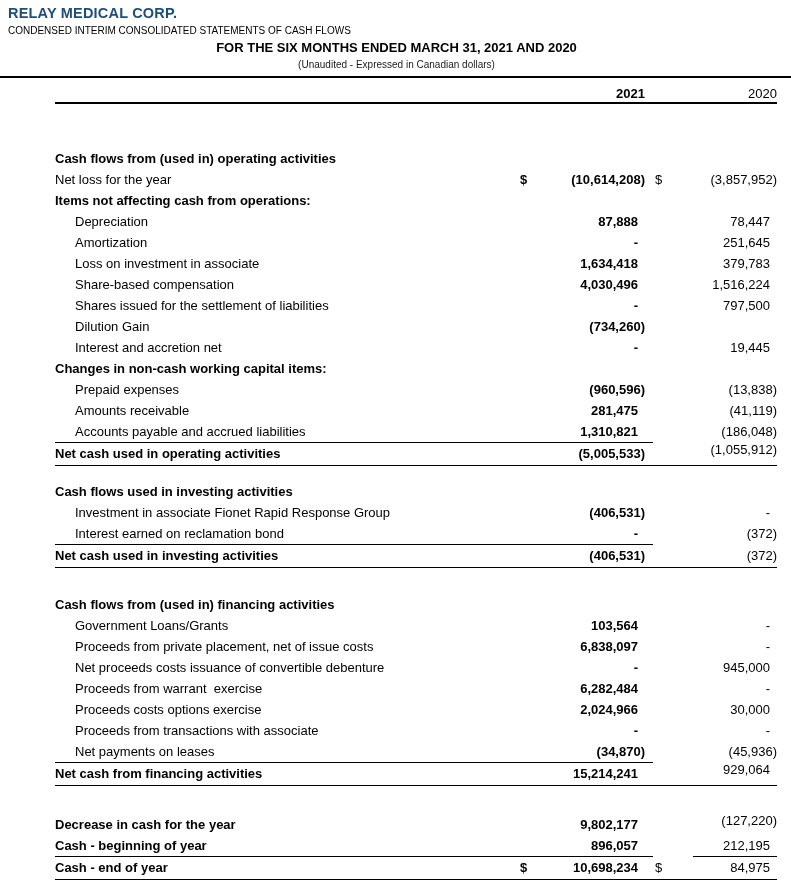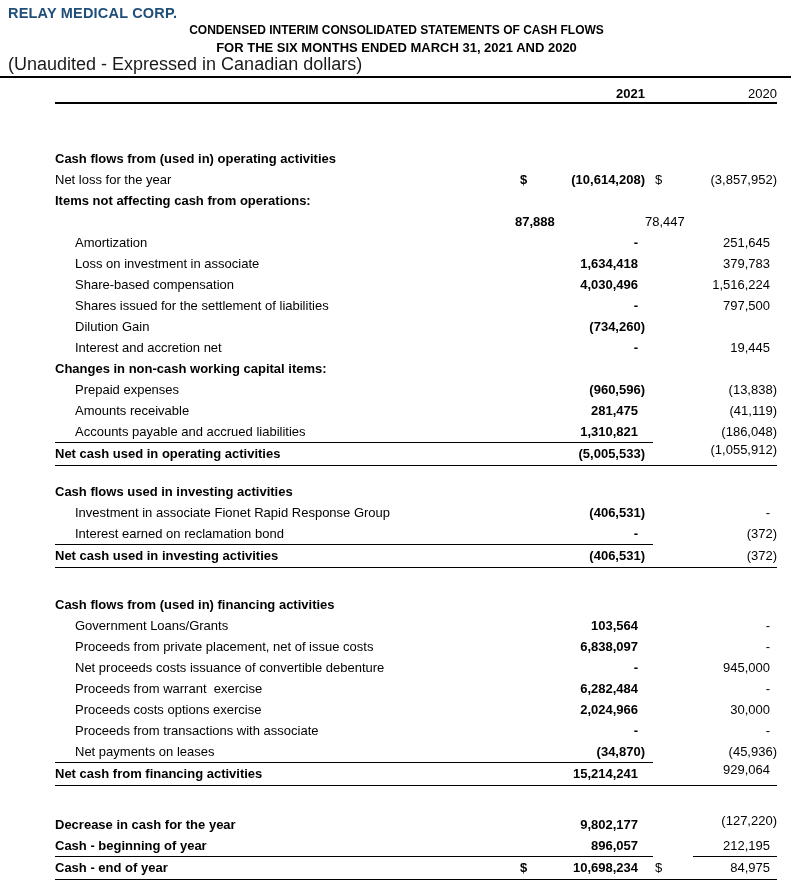--- a/index.html
+++ b/index.html
@@ -5,23 +5,23 @@
   html,body { margin:0; padding:0; background:#ffffff; }
   body {
     width:791px; height:889px; overflow:hidden;
     font-family:"Liberation Sans", sans-serif;
     color:#000;
     -webkit-font-smoothing:antialiased;
   }
   .doc-header { padding:5px 6px 0 8px; }
   .doc-header > div { line-height:17px; }
   .company { font-size:14.5px; font-weight:700; letter-spacing:.2px; }
-  .title   { font-size:12px;   font-weight:700;text-align:center; }
+  .title   { font-size:10px;   font-weight:400; }
   .period  { font-size:13px; font-weight:700;text-align:center; }
-  .note    { font-size:18px; color:#1a1a1a; }
+  .note    { font-size:10px; color:#1a1a1a;text-align:center; }
   .top-rule { border-top:2px solid #000; margin-top:3px; width:791px; }
 
   .table { margin-left:55px; width:722px; font-size:13px; }
   .row {
     display:grid;
     grid-template-columns:460px 30px 100px 36px 96px;
     align-items:center;
     height:21px;
   }
   .cols { margin-top:3px; height:20px; border-bottom:2px solid #000; align-items:end; padding-bottom:1px; }
@@ -95,20 +95,21 @@
             <div class="v v2">(3,857,952)</div>
           </div>
           <div class="row sec">
             <div class="label">Items not affecting cash from operations:</div>
             <div class="d d1"></div>
             <div class="v v1"></div>
             <div class="d d2"></div>
             <div class="v v2"></div>
           </div>
           <div class="row item ind">
+            <div class="label">Depreciation</div>
             <div class="d d1"></div>
             <div class="v v1 pad">87,888</div>
             <div class="d d2"></div>
             <div class="v v2 pad">78,447</div>
           </div>
           <div class="row item ind">
             <div class="label">Amortization</div>
             <div class="d d1"></div>
             <div class="v v1 pad">-</div>
             <div class="d d2"></div>

